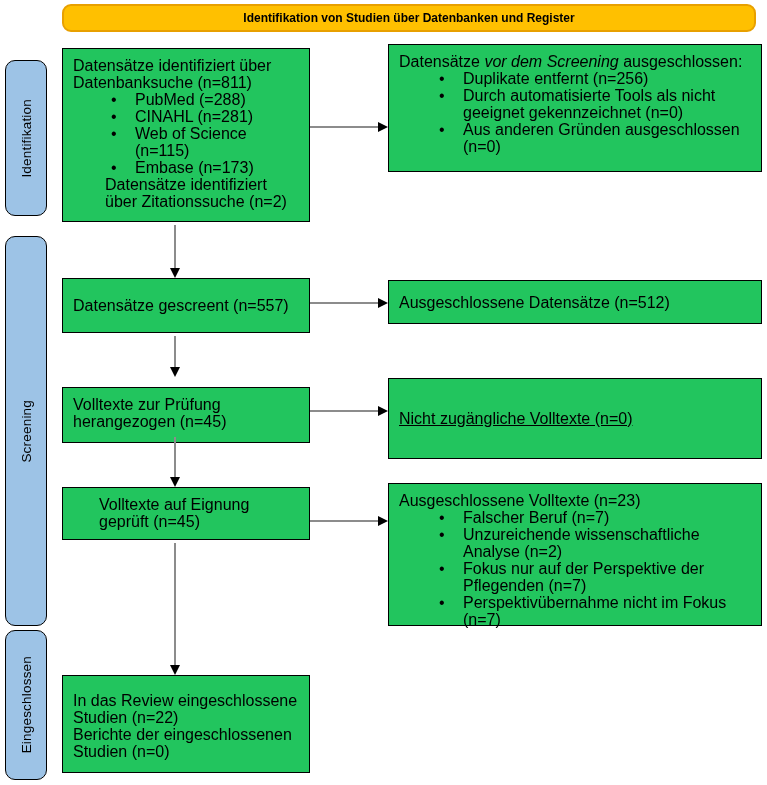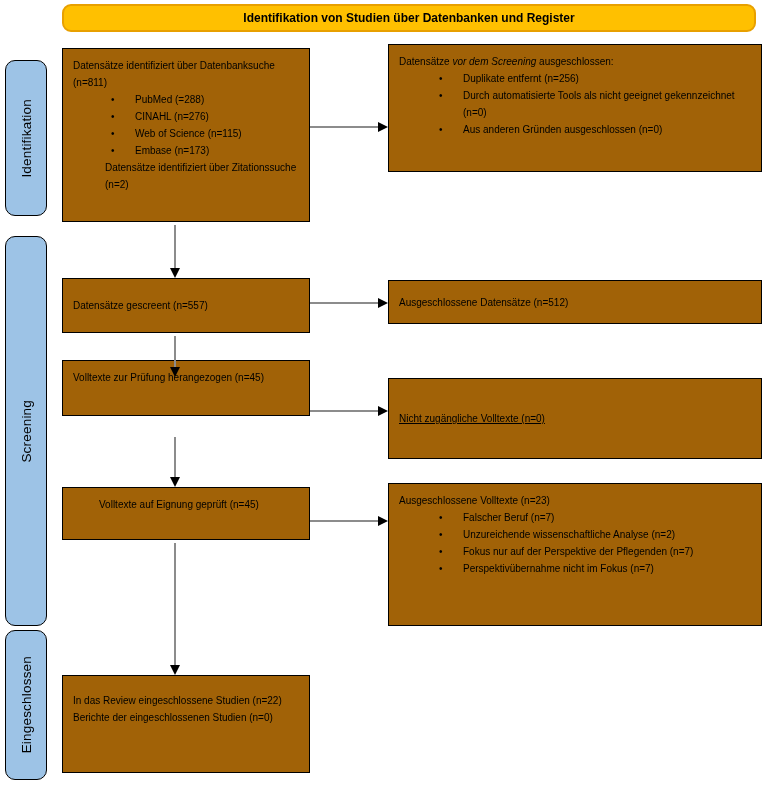--- a/index.html
+++ b/index.html
@@ -16,22 +16,22 @@
   .stage {
     position:absolute; left:5px; width:42px;
     background:#9DC3E6; border:1.6px solid #000; border-radius:10px;
     display:flex; align-items:center; justify-content:center; box-sizing:border-box;
   }
   .stage span {
     writing-mode:vertical-rl; transform:rotate(180deg);
     font-size:13.5px; white-space:nowrap; letter-spacing:0.2px;
   }
   .box {
-    position:absolute; background:#a16207; border:1.6px solid #000;
-    font-size:10px; line-height:17px; padding:8px 10px; box-sizing:border-box;
+    position:absolute; background:#22c55e; border:1.6px solid #000;
+    font-size:16px; line-height:17px; padding:8px 10px; box-sizing:border-box;
   }
   .center-v { display:flex; align-items:center; }
   .blist { margin:0; padding:0; list-style:none; }
   .blist li { display:flex; }
   .blist .dot { flex:0 0 auto; }
   .bl-left .dot  { margin-left:38px; width:24px; }
   .bl-right .dot { margin-left:40px; width:24px; }
   .indent2 { margin-left:32px; }
   .it { font-style:italic; }
   .arrow-h { position:absolute; height:2px; background:#8c8c8c; }
@@ -68,21 +68,21 @@
 
   <div class="box" style="left:62px; top:48px; width:248px; height:174px;">
     <div>Datensätze identifiziert über Datenbanksuche (n=811)</div>
     <ul class="blist bl-left">
       <li>
           <span class="dot">•</span>
           <span>PubMed (=288)</span>
         </li>
       <li>
           <span class="dot">•</span>
-          <span>CINAHL (n=276)</span>
+          <span>CINAHL (n=281)</span>
         </li>
       <li>
           <span class="dot">•</span>
           <span>Web of Science (n=115)</span>
         </li>
       <li>
           <span class="dot">•</span>
           <span>Embase (n=173)</span>
         </li>
     </ul>
@@ -108,21 +108,21 @@
   </div>
 
   <div class="box center-v" style="left:62px; top:278px; width:248px; height:55px;">
     <div>Datensätze gescreent (n=557)</div>
   </div>
 
   <div class="box center-v" style="left:388px; top:280px; width:374px; height:44px;">
     <div>Ausgeschlossene Datensätze (n=512)</div>
   </div>
 
-  <div class="box" style="left:62px; top:360px; width:248px; height:56px;">
+  <div class="box" style="left:62px; top:387px; width:248px; height:56px;">
     <div>Volltexte zur Prüfung herangezogen (n=45)</div>
   </div>
 
   <div class="box center-v" style="left:388px; top:378px; width:374px; height:81px;text-decoration:underline;">
     <div>Nicht zugängliche Volltexte (n=0)</div>
   </div>
 
   <div class="box" style="left:62px; top:487px; width:248px; height:53px;padding-left:36px;">
     <div>Volltexte auf Eignung geprüft (n=45)</div>
   </div>

